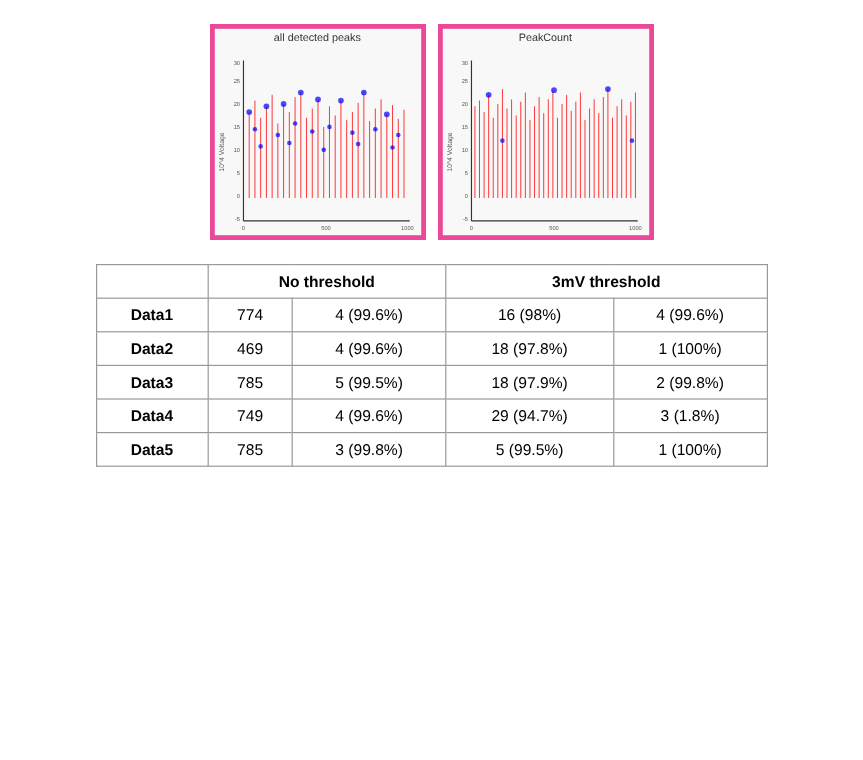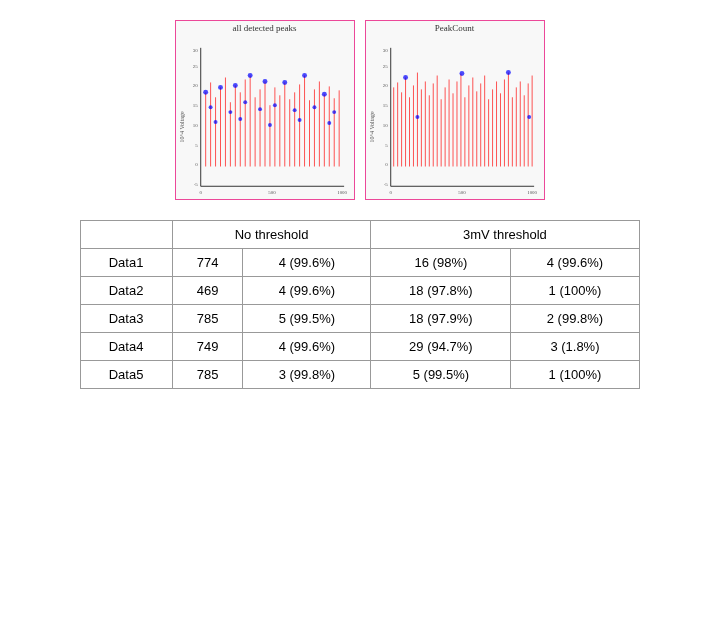--- a/index.html
+++ b/index.html
@@ -15,27 +15,26 @@
     }
 
     .charts-container {
       display: flex;
       gap: 10px;
       margin-bottom: 20px;
       justify-content: center;
     }
 
     .chart-wrapper {
-      border: 1px solid #ec4899;
+      border: 4px solid #ec4899;
       background: #f8f8f8;
       width: 180px;
       height: 180px;
       position: relative;
       overflow: hidden;
-      font-family: Liberation Serif, serif;
     }
 
     .chart-title {
       text-align: center;
       font-size: 9px;
       color: #333;
       margin-top: 2px;
     }
 
     .chart-svg {
@@ -55,30 +54,30 @@
 
     th, td {
       border: 1px solid #999;
       text-align: center;
       padding: 6px 10px;
       font-size: 13px;
     }
 
     .header-main {
       background: #fff;
-      font-weight: normal;
+      font-weight: bold;
     }
 
     .sub-header {
       background: #fff;
       font-size: 12px;
     }
 
     .data-row td:first-child {
-      font-weight: normal;
+      font-weight: bold;
     }
 
     .empty-cell {
       border-top: 1px solid #999;
       border-left: 1px solid #999;
     }
   </style>
 </head>
 <body>
 

